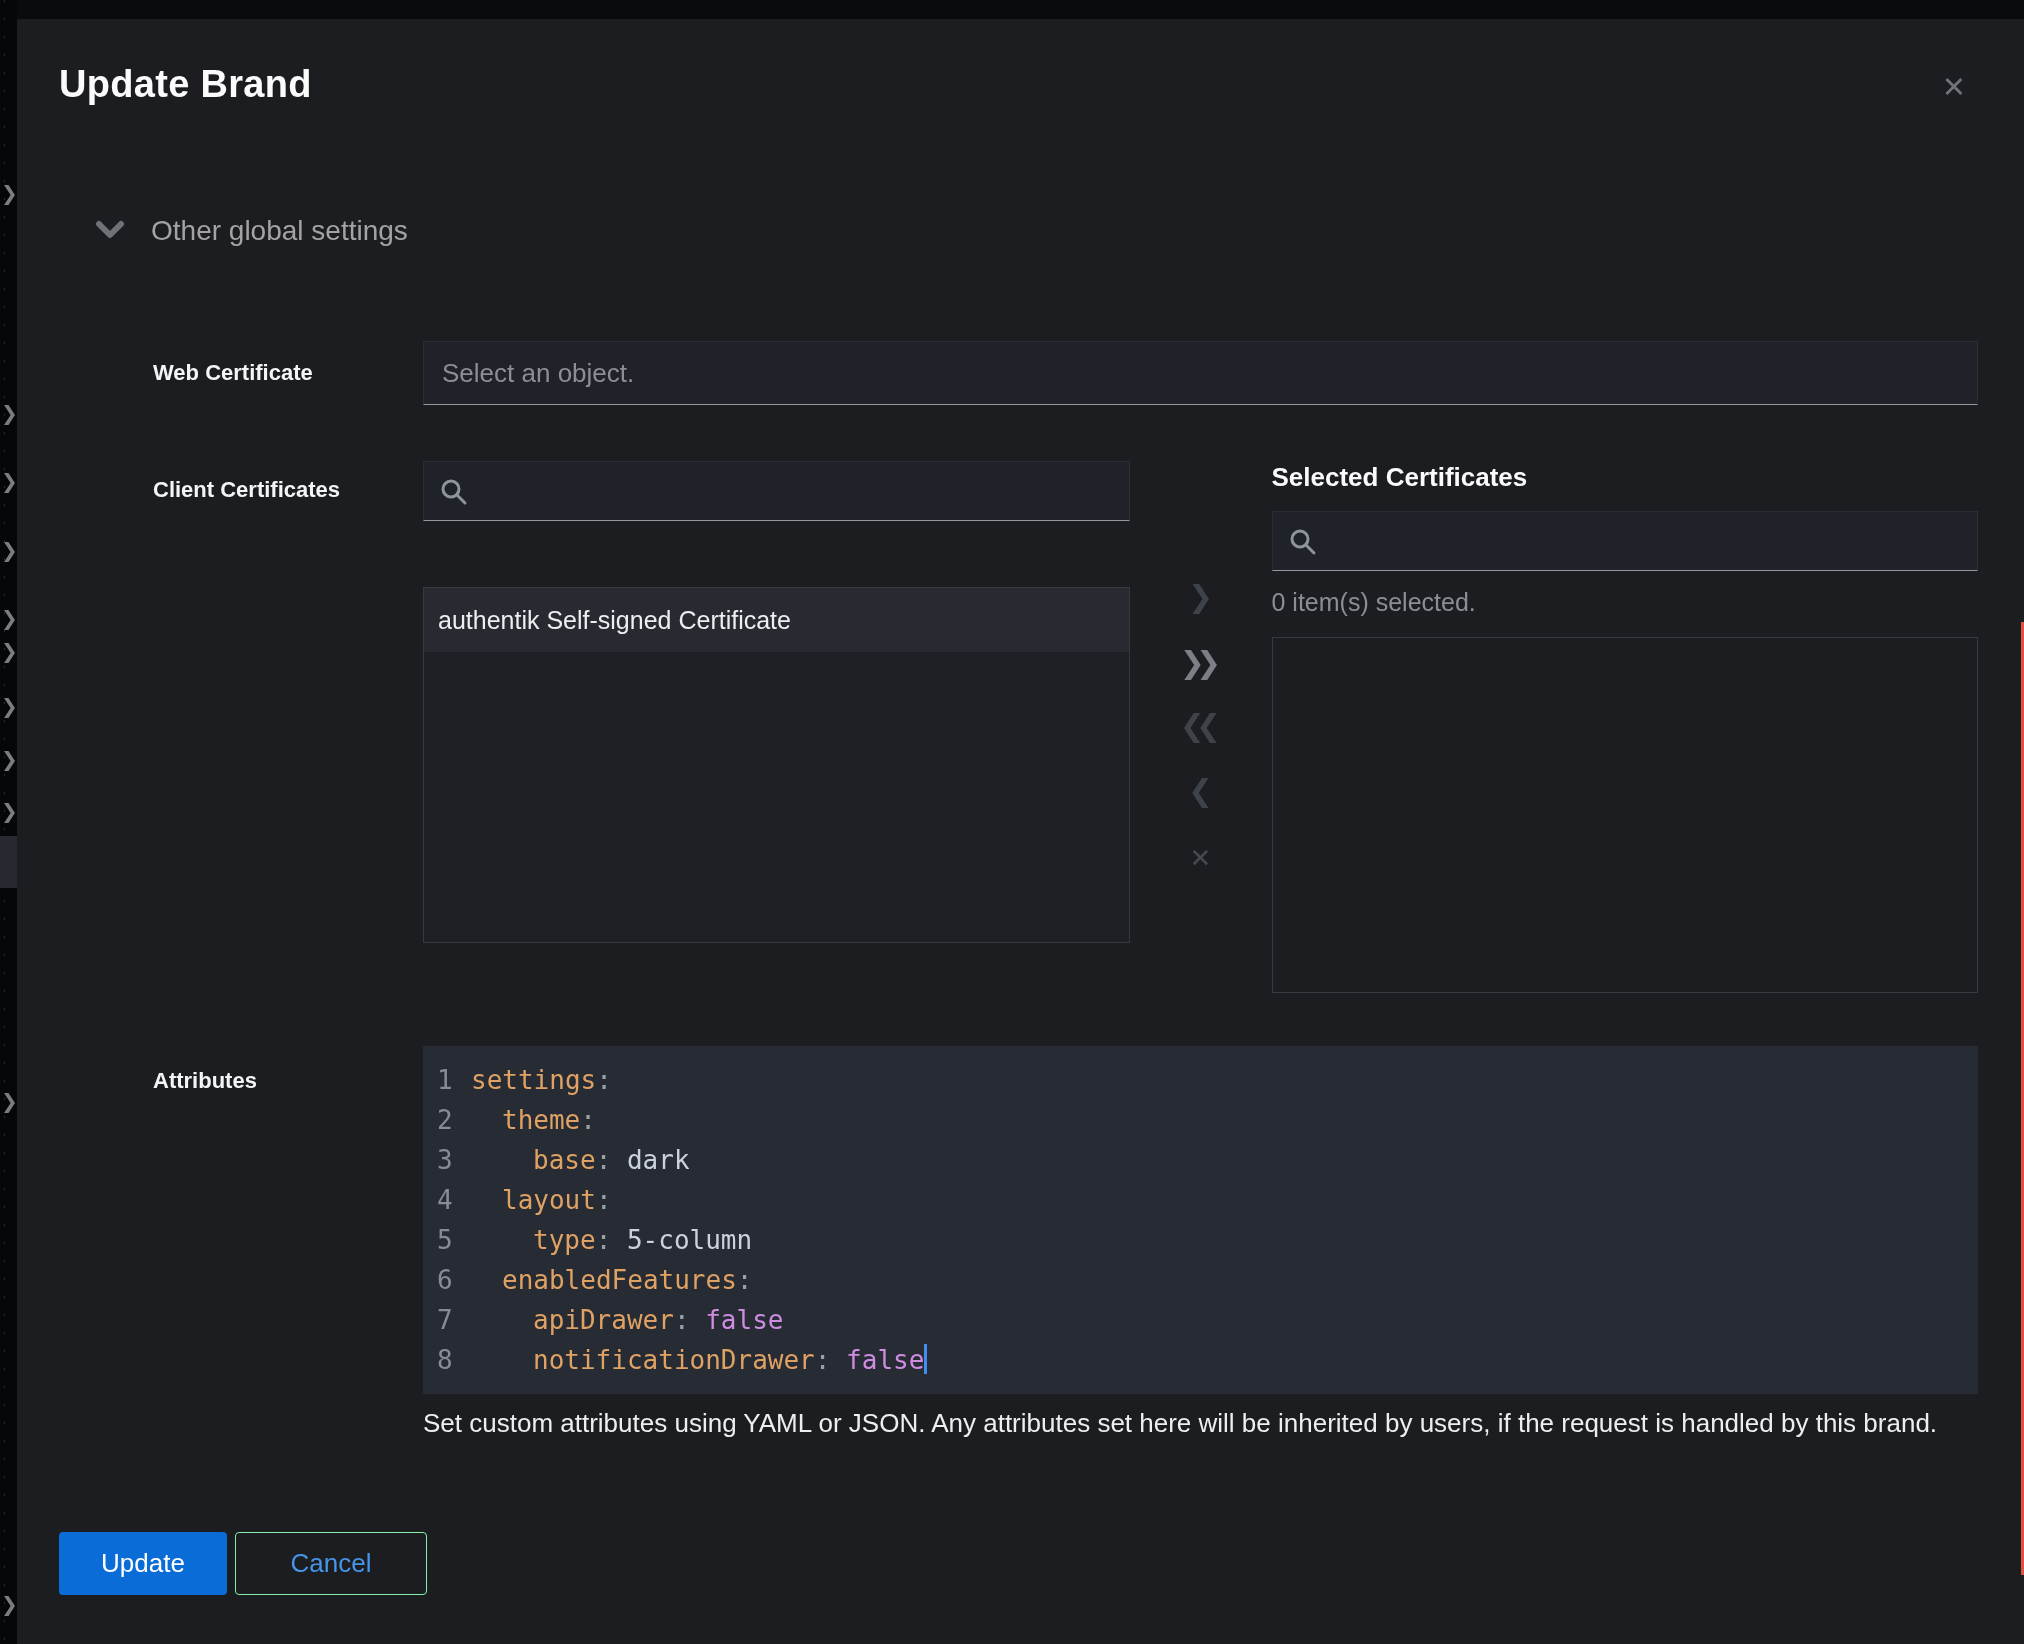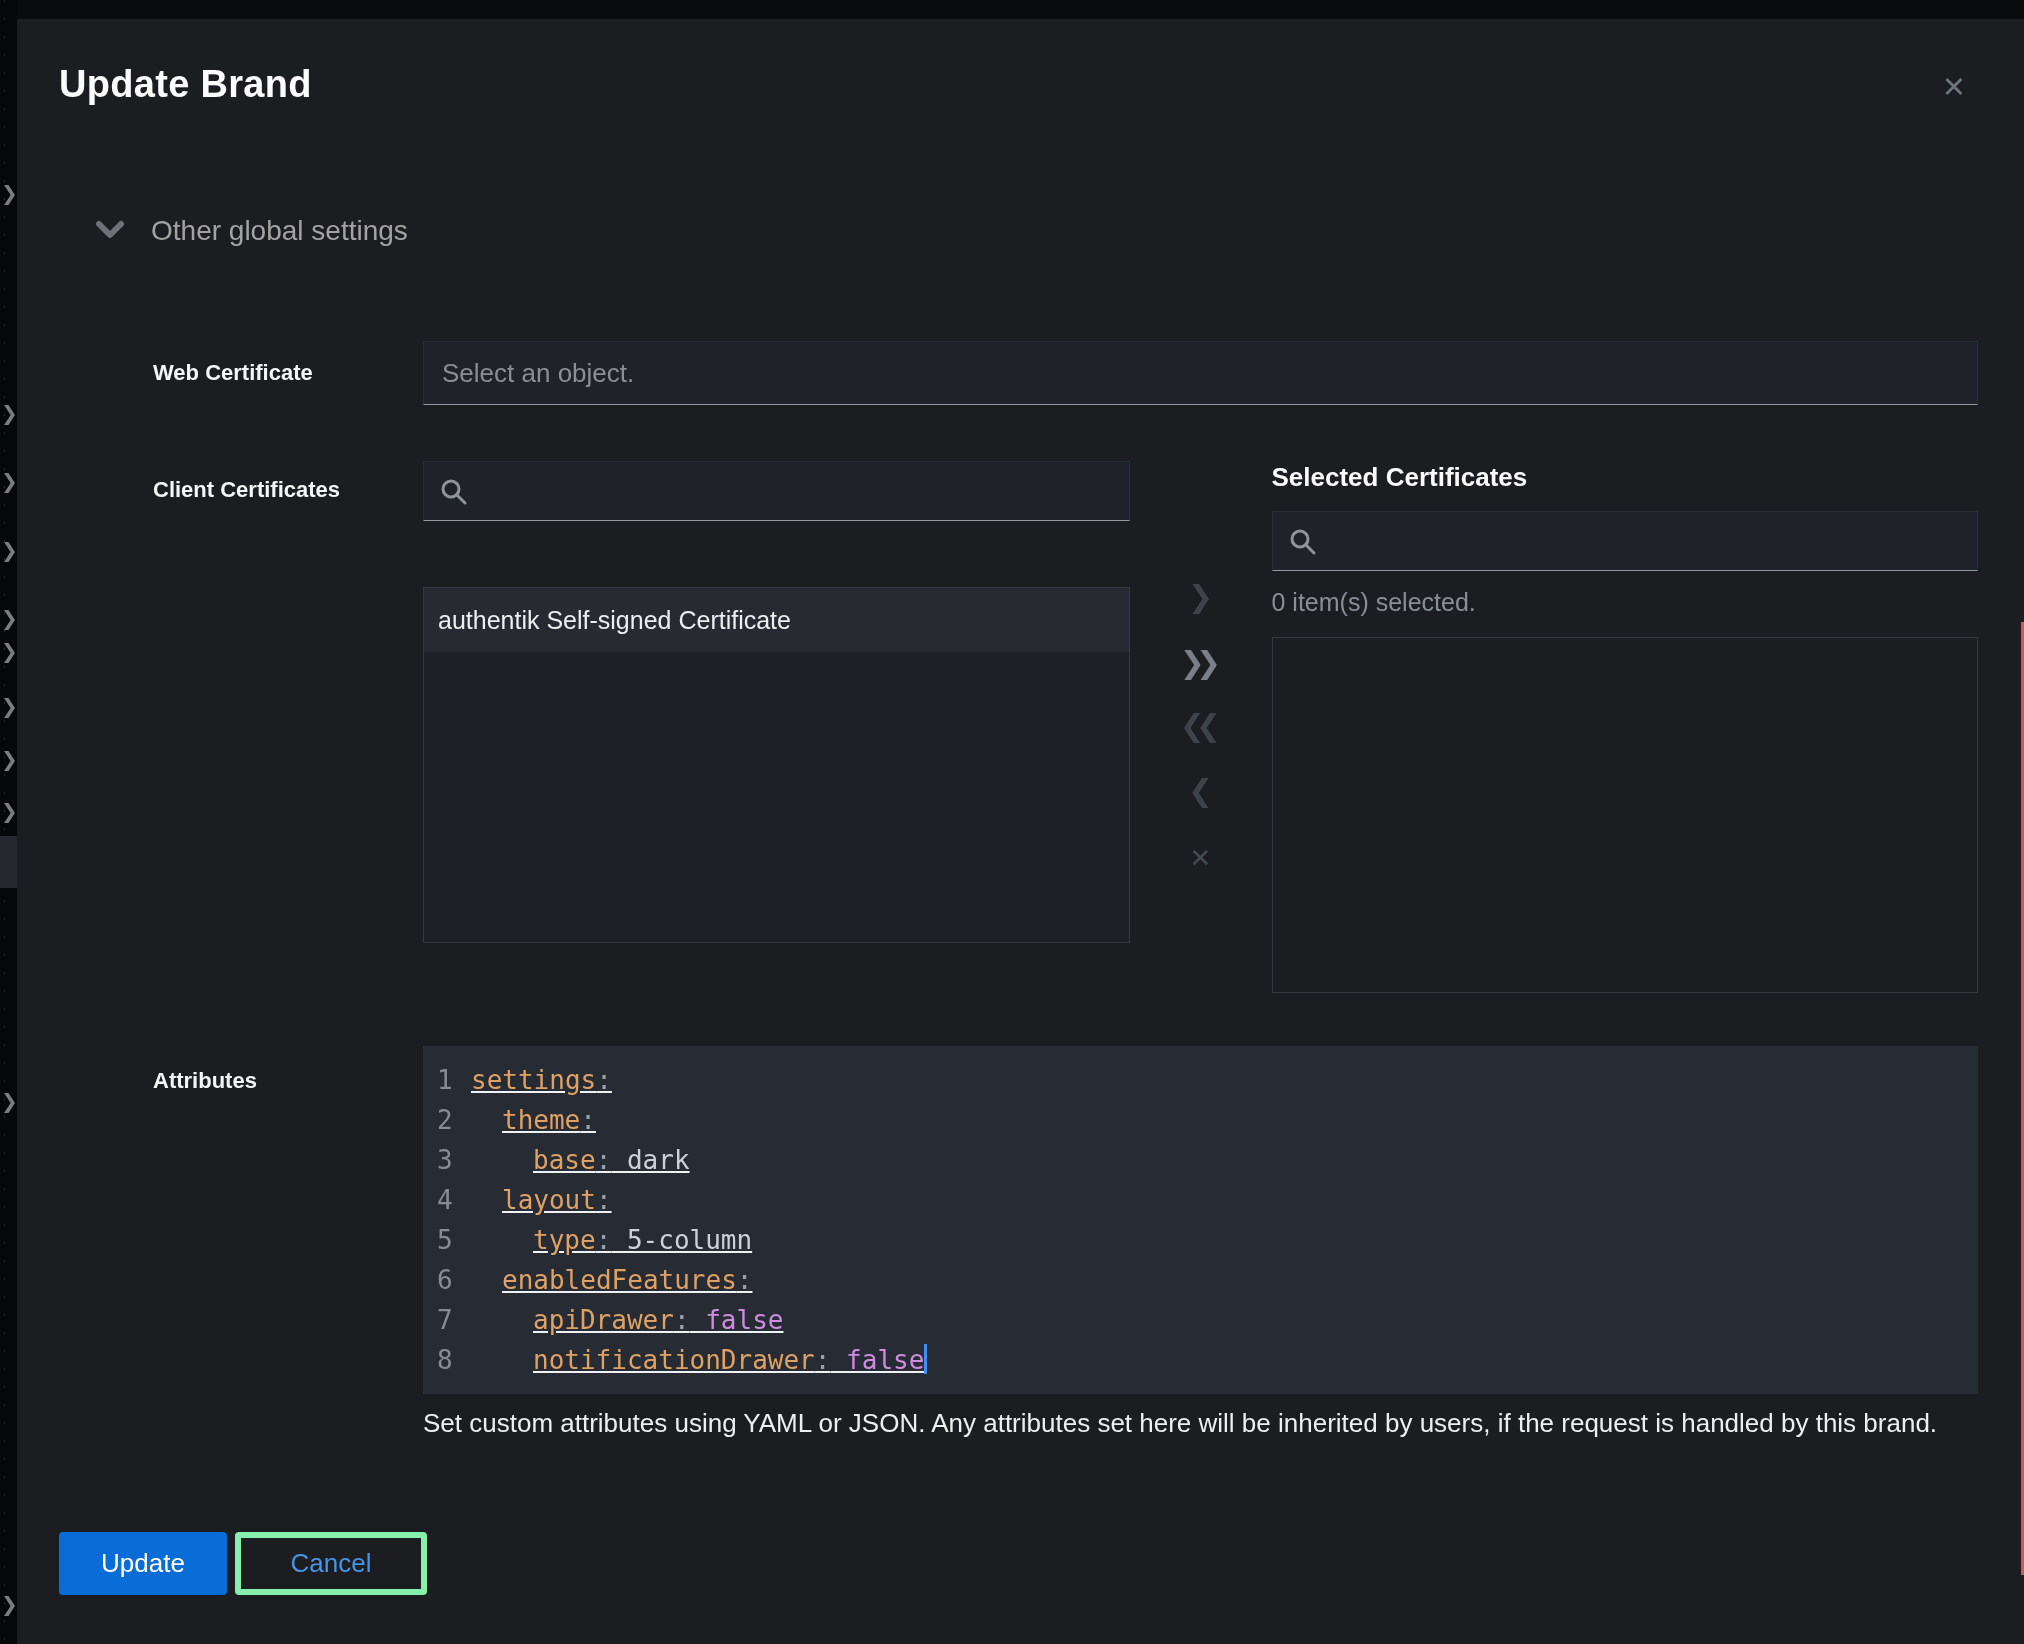--- a/index.html
+++ b/index.html
@@ -103,32 +103,32 @@
   .transfer-btn:nth-child(5) { top:379px; font-size:26px; color:#454a51; }
 
   .row-attributes .form-label { padding-top:22px; }
   .code-editor {
     background:#262b34; padding:14px 0 14px 14px; height:348px;
     font-family:"DejaVu Sans Mono", monospace; font-size:26px;
     cursor:text;
   }
   .code-line { display:flex; line-height:40px; white-space:pre; }
   .code-line .ln { width:34px; color:#878c94; flex:none; }
-  .code-line .code { padding-left:12px;text-decoration:underline; }
+  .code-line .code { padding-left:12px; }
   .tok-key  { color:#dfa164; }
   .tok-punc { color:#9aa0a8; }
   .tok-val  { color:#ccd2da; }
   .tok-bool { color:#cf8ce0; }
   .cursor { display:inline-block; width:3px; height:30px; background:#3f8ef0; vertical-align:-5px; }
   .field-help { margin-top:16px; font-size:26px; color:#eceef0; line-height:26px; }
 
   .modal-footer { margin-top:96px; display:flex; gap:8px; }
   .btn { height:63px; font-size:26px; border-radius:4px; cursor:pointer; font-family:"Liberation Sans", sans-serif; }
   .btn-primary { width:168px; border:none; color:#ffffff; }
-  .btn-link { width:192px; background:transparent; border:6px solid #86efac; color:#4695e8; }
+  .btn-link { width:192px; background:transparent; border:1px solid #86efac; color:#4695e8; }
 </style>
 </head>
 <body>
 
 <div class="bg-strip">
   <div class="dots"></div>
   <div class="bg-highlight" style="top: 836px; height: 52px;"></div>
 <span class="bg-chevron" style="top: 183px;">❯</span>
     <span class="bg-chevron" style="top: 403px;">❯</span>
     <span class="bg-chevron" style="top: 471px;">❯</span>

